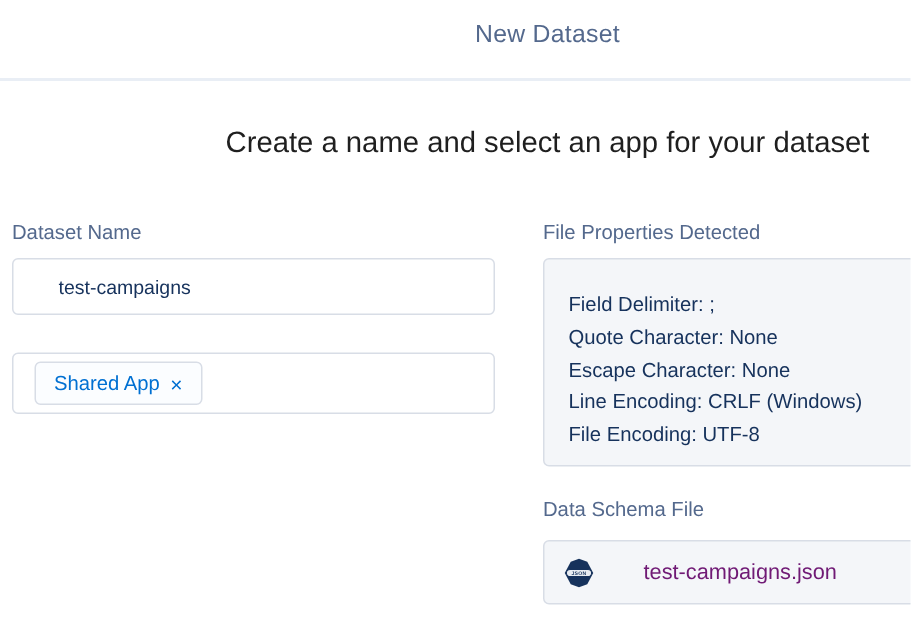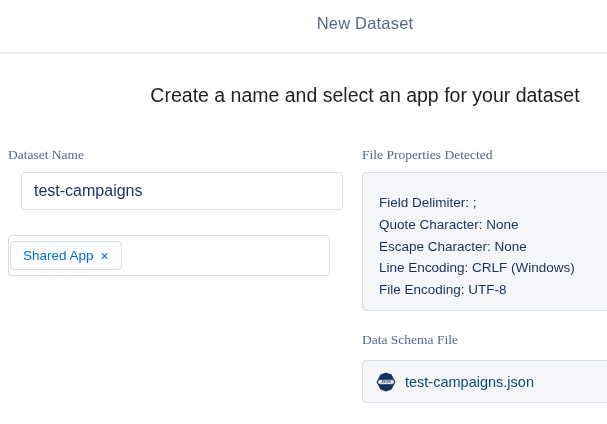--- a/index.html
+++ b/index.html
@@ -47,47 +47,45 @@
   }
   .col-left  { width: 322px; flex: none; }
   .col-right { width: 360px; flex: none; }
 
   .field-label {
     display: block;
     font-size: 13.5px;
     line-height: 15px;
     color: #54698d;
     margin-bottom: 10px;
-    font-family: Liberation Serif, serif;
   }
 
   .text-input {
     width: 100%;
     height: 38px;
     border: 1px solid #d8dde6;
     border-radius: 4px;
-    padding: 0 12px;
-    font-size: 16px;
+    padding: 0 30px;
+    font-size: 13px;
     color: #16325c;
     font-family: inherit;
     background: #fff;
     outline: none;
-    margin-left: 13px;
   }
 
   .app-field { margin-top: 25px; }
 
   .pill-area {
     height: 41px;
     border: 1px solid #d8dde6;
     border-radius: 4px;
     background: #fff;
     display: flex;
     align-items: center;
-    padding: 1px;
+    padding: 14px;
   }
   .pill {
     display: inline-flex;
     align-items: center;
     gap: 7px;
     height: 29px;
     padding: 0 12px;
     border: 1px solid #d8dde6;
     border-radius: 4px;
     background: #fbfdff;
@@ -122,21 +120,22 @@
     background: #f4f6f9;
     border: 1px solid #d8dde6;
     border-radius: 4px;
     display: flex;
     align-items: center;
     gap: 9px;
     padding: 0 13px;
   }
   .schema-file-name {
     font-size: 14.5px;
-    color: #0c4a6e;
+    color: #701a75;
+    margin-left: 24px;
   }
   .json-icon { flex: none; display: inline-flex; }
 </style>
 </head>
 <body>
 
 <div class="modal">
 
   <div class="modal-header">
     <div class="modal-title">New Dataset</div>

